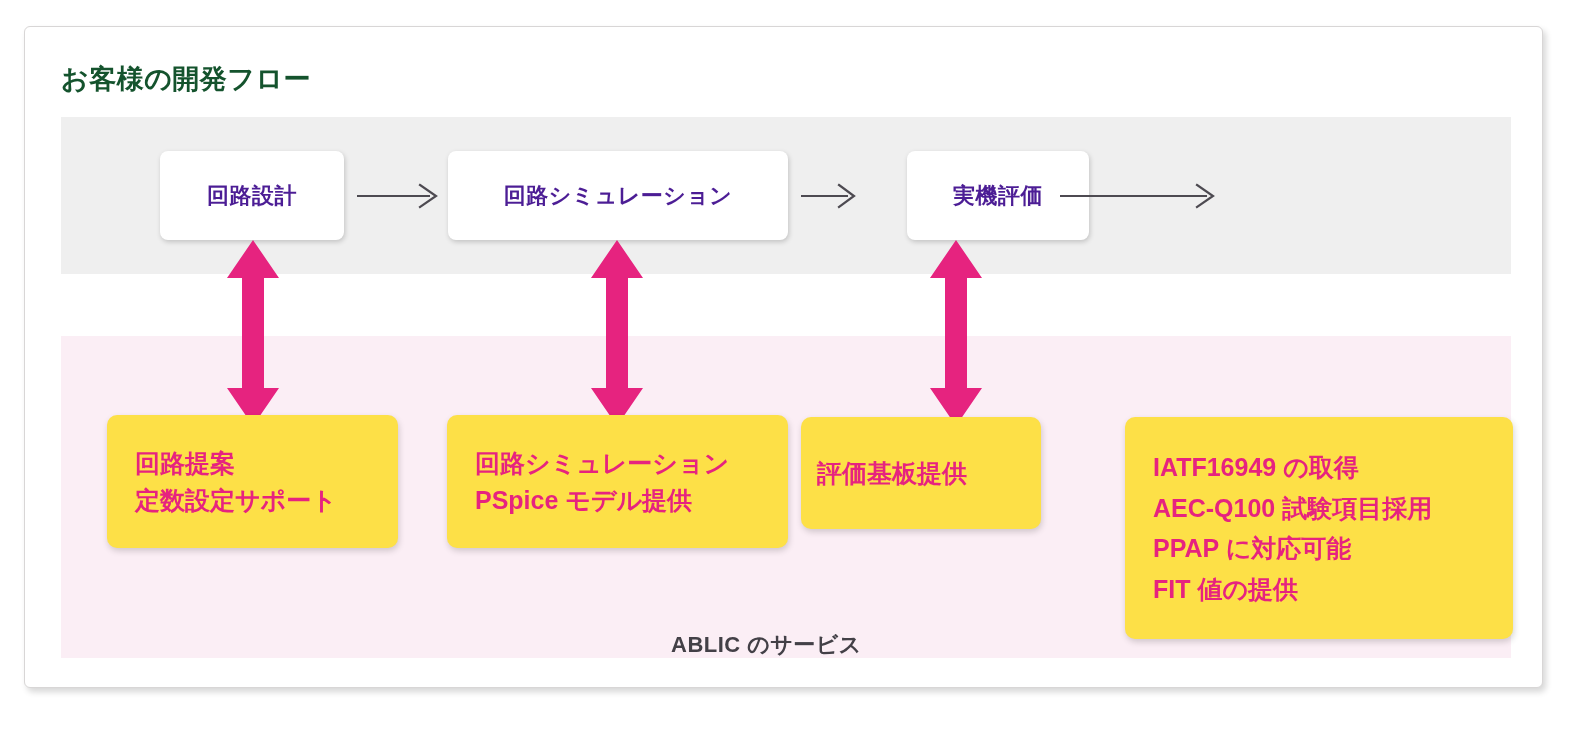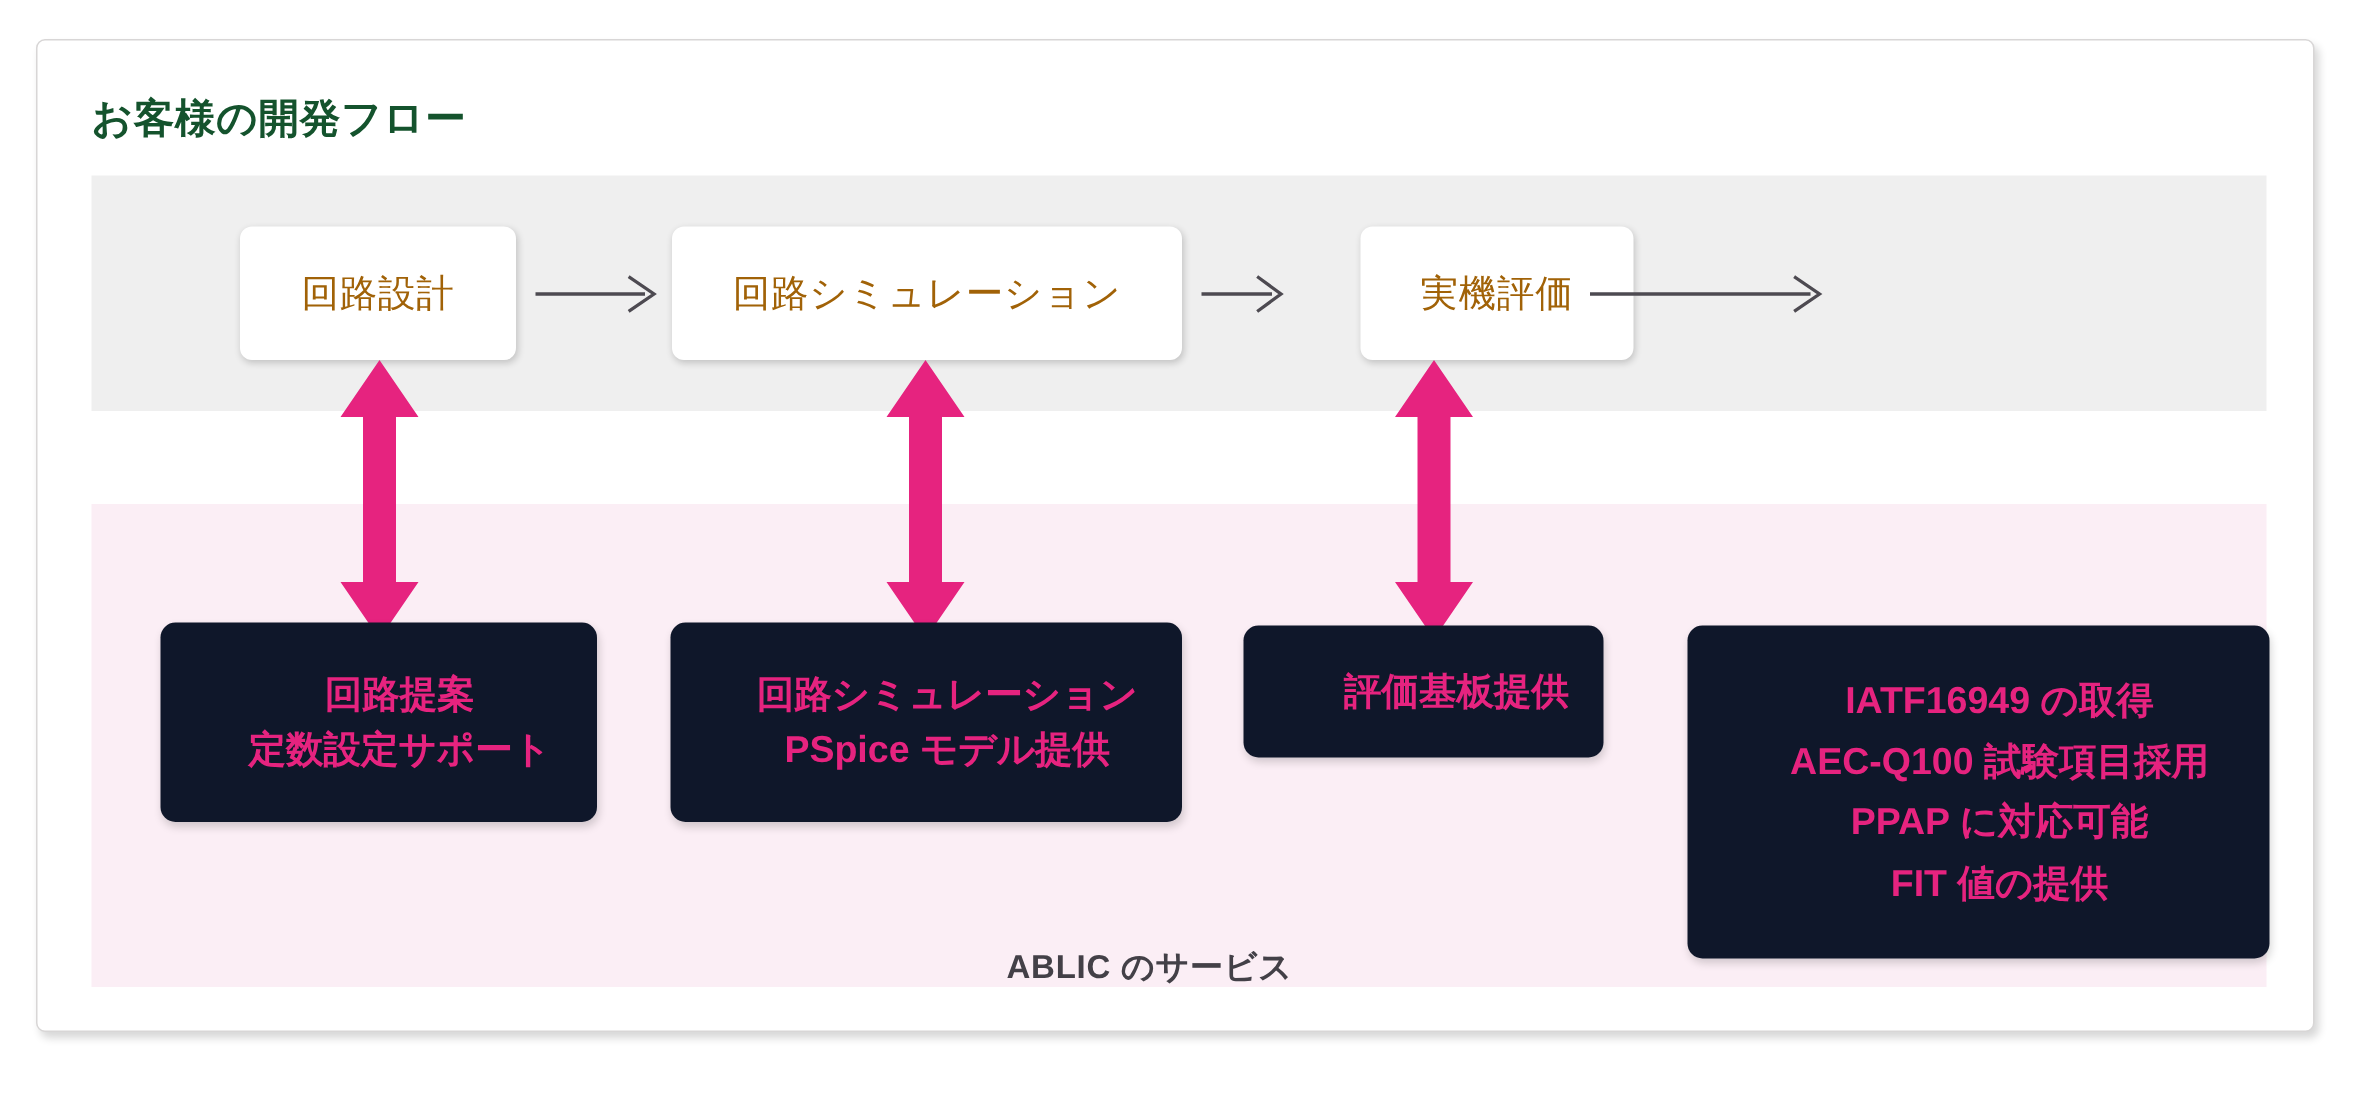--- a/index.html
+++ b/index.html
@@ -70,23 +70,23 @@
     position: absolute;
     background: #ffffff;
     border-radius: 8px;
     box-shadow: 1px 2px 5px rgba(0,0,0,0.19);
     display: flex;
     align-items: center;
     justify-content: center;
     box-sizing: border-box;
   }
   .flow-box .flow-label {
-    font-size: 25px;
-    font-weight: normal;
-    color: #a16207;
+    font-size: 22px;
+    font-weight: bold;
+    color: #4c1d95;
     white-space: nowrap;
     letter-spacing: 0.5px;
   }
 
   #flow-box-0 { left: 135px;  top: 124px; width: 184px; height: 89px; }
   #flow-box-1 { left: 423px;  top: 124px; width: 340px; height: 89px; }
   #flow-box-2 { left: 840px;  top: 124px; width: 182px; height: 89px; margin-left: 42px; }
   #flow-box-3 { left: 1202px; top: 124px; width: 184px; height: 89px; }
 
   
@@ -104,40 +104,39 @@
     position: absolute;
     display: block;
   }
   #v-arrow-0 { left: 199px; top: 211px; width: 58px; height: 190px; }
   #v-arrow-1 { left: 563px; top: 211px; width: 58px; height: 190px; }
   #v-arrow-2 { left: 902px; top: 211px; width: 58px; height: 190px; }
 
   
   .svc-box {
     position: absolute;
-    background: #0f172a;
+    background: #fde047;
     border-radius: 10px;
     box-shadow: 1px 3px 6px rgba(0,0,0,0.17);
     box-sizing: border-box;
     display: flex;
     flex-direction: column;
     justify-content: center;
-    text-align: center;
   }
   .svc-line {
     font-size: 25px;
     font-weight: bold;
     color: #e6237f;
     white-space: nowrap;
     line-height: 1.46;
   }
 
   #svc-box-0 { left: 82px;   top: 388px; width: 291px; height: 133px; padding-left: 28px; }
   #svc-box-1 { left: 422px;  top: 388px; width: 341px; height: 133px; padding-left: 28px; }
-  #svc-box-2 { left: 804px;  top: 390px; width: 240px; height: 88px;  padding-left: 44px; }
+  #svc-box-2 { left: 776px;  top: 390px; width: 240px; height: 112px;  padding-left: 16px; }
   #svc-box-3 { left: 1100px; top: 390px; width: 388px; height: 222px; padding-left: 28px; }
 
   #svc-box-3 .svc-line { line-height: 1.62; }
 
   
   .band-caption {
     position: absolute;
     left: 646px;
     top: 603px;
     font-size: 22px;

